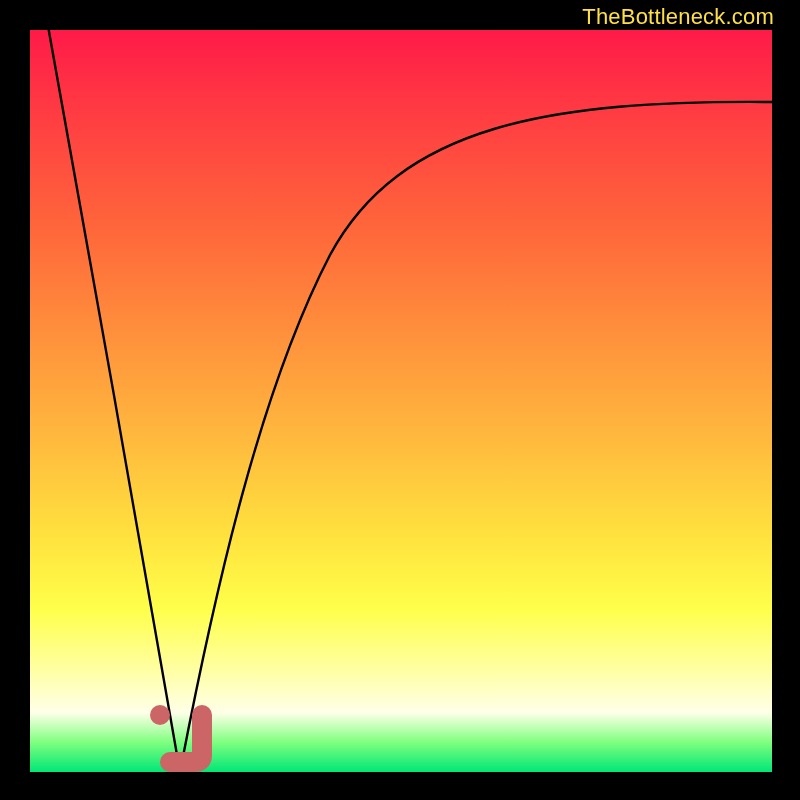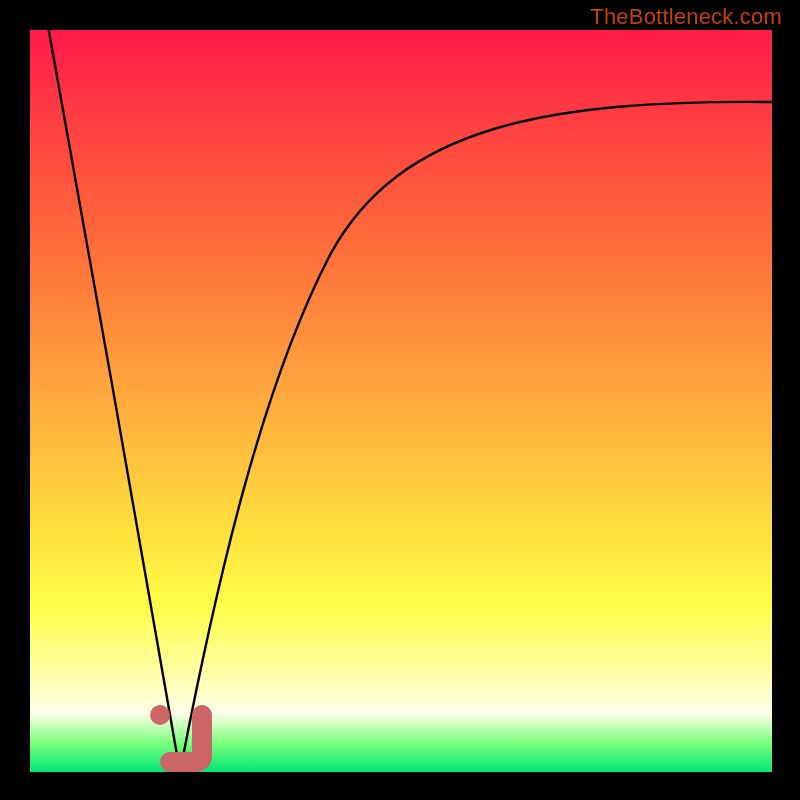--- a/index.html
+++ b/index.html
@@ -37,22 +37,22 @@
       #ffff4a 78%,
       #ffffa0 86%,
       #ffffe8 92%,
       #7fff7f 96%,
       #00e676 100%
     );
   }
   .watermark {
     position: absolute;
     top: 4px;
-    right: 18px;
-    color: #c2410c;
+    right: 26px;
+    color: #fde047;
     font-size: 22px;
     font-weight: 500;
     letter-spacing: 0.2px;
     user-select: none;
   }
   svg.curves {
     position: absolute;
     left: 0;
     top: 0;
     width: 742px;

